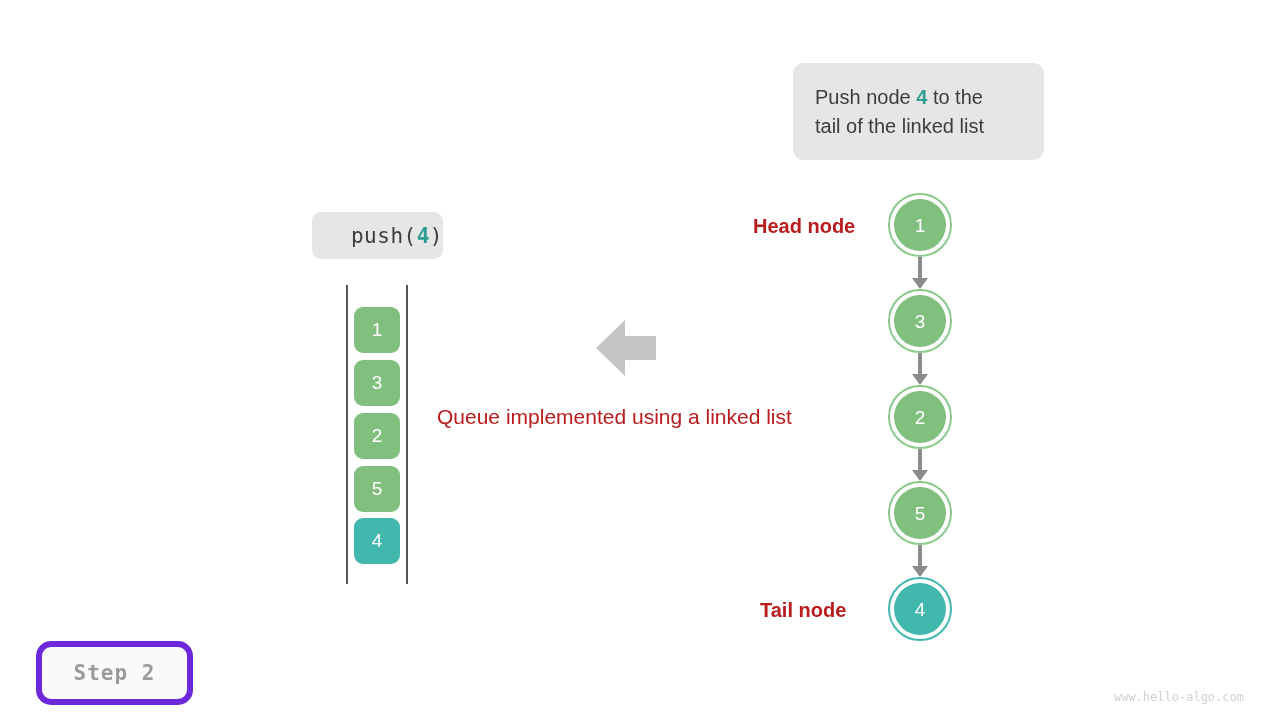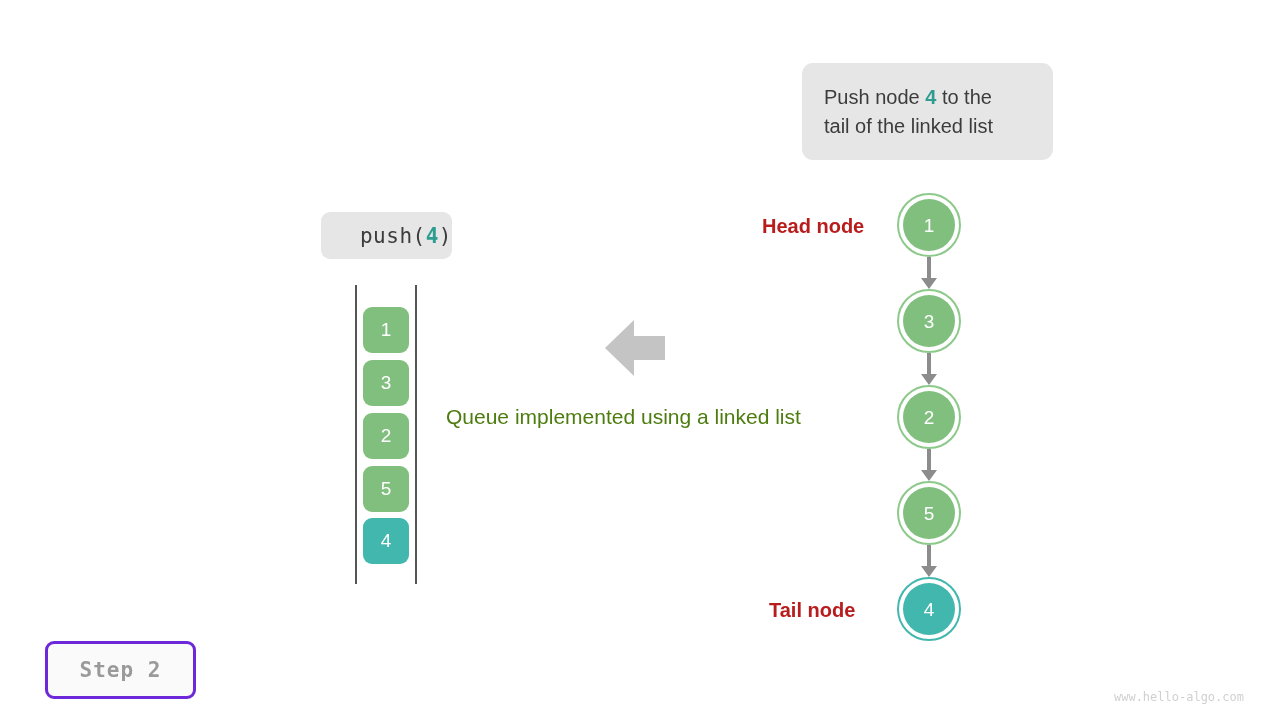--- a/index.html
+++ b/index.html
@@ -11,21 +11,20 @@
     height: 720px;
     background: #ffffff;
     font-family: "Liberation Sans", sans-serif;
     overflow: hidden;
     position: relative;
   }
 
   .stage {
     position: absolute;
     inset: 0;
-    margin-left: 9px;
   }
 
   
   .caption-box {
     position: absolute;
     left: 793px;
     top: 63px;
     width: 251px;
     height: 97px;
     background: #e6e6e6;
@@ -207,35 +206,35 @@
     border-bottom: 28px solid transparent;
     border-right: 29px solid #c4c4c4;
   }
 
   
   .center-note {
     position: absolute;
     left: 437px;
     top: 405px;
     font-size: 21px;
-    color: #4d7c0f;
+    color: #b91c1c;
     font-family: "Liberation Sans", sans-serif;
     white-space: nowrap;
   }
 
   
   .step-badge {
     position: absolute;
     left: 36px;
     top: 641px;
     width: 145px;
     height: 52px;
     background: #fafafa;
-    border: 3px solid #6d28d9;
-    border-radius: 9px;
+    border: 6px solid #6d28d9;
+    border-radius: 15px;
     display: flex;
     align-items: center;
     justify-content: center;
   }
   .step-text {
     font-family: "DejaVu Sans Mono", monospace;
     font-size: 21px;
     font-weight: bold;
     color: #9a9a9a;
     letter-spacing: 1px;

